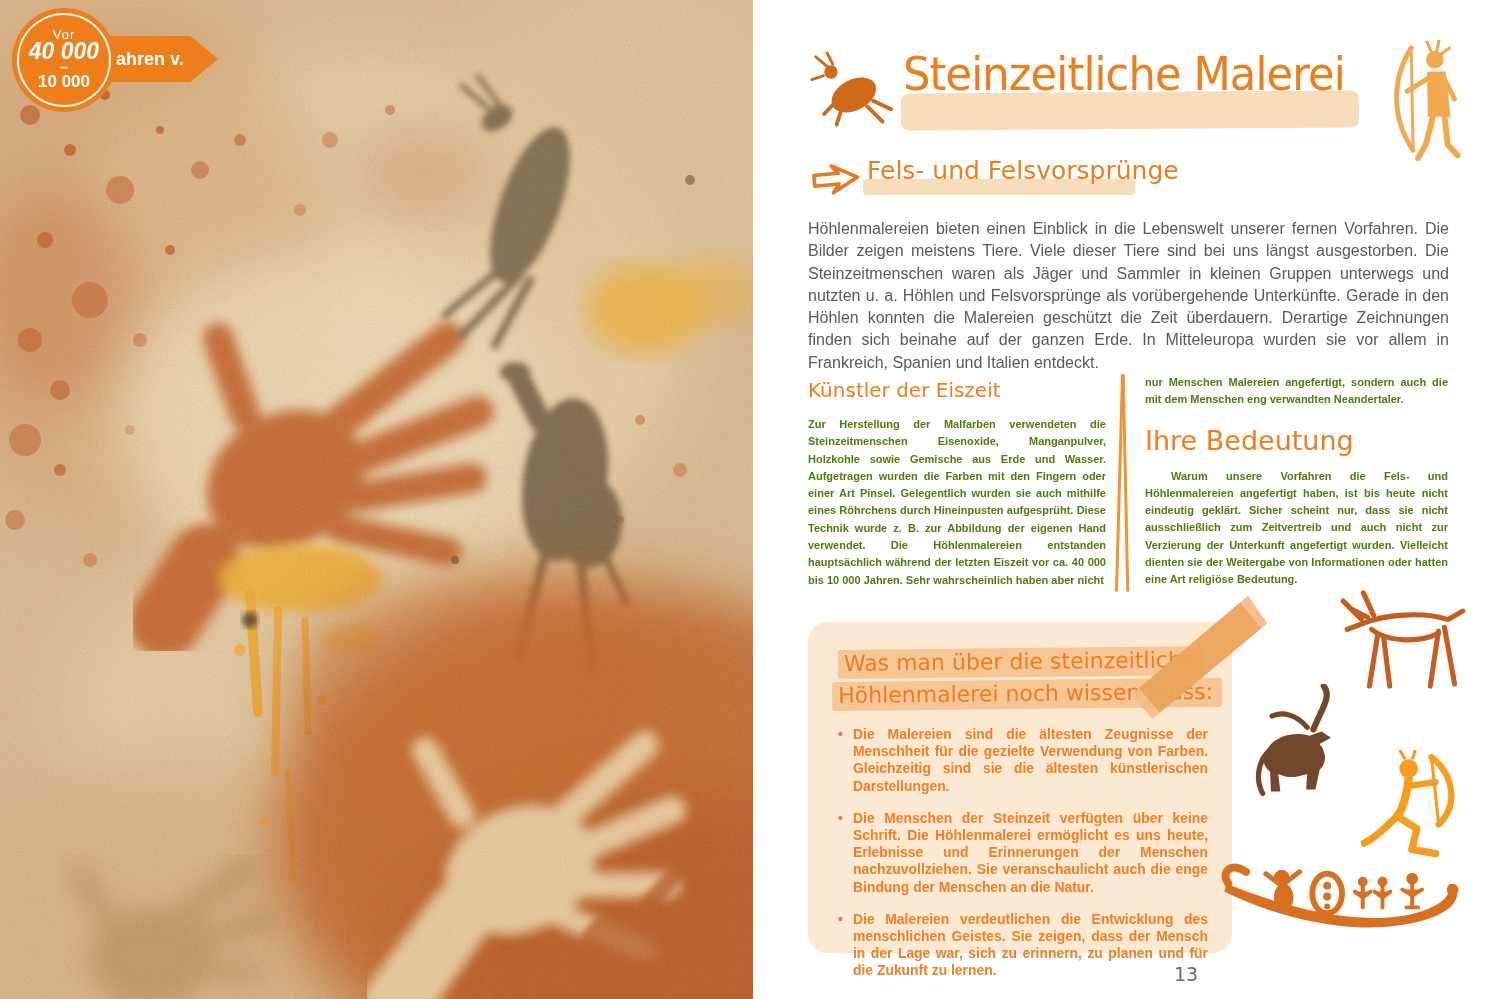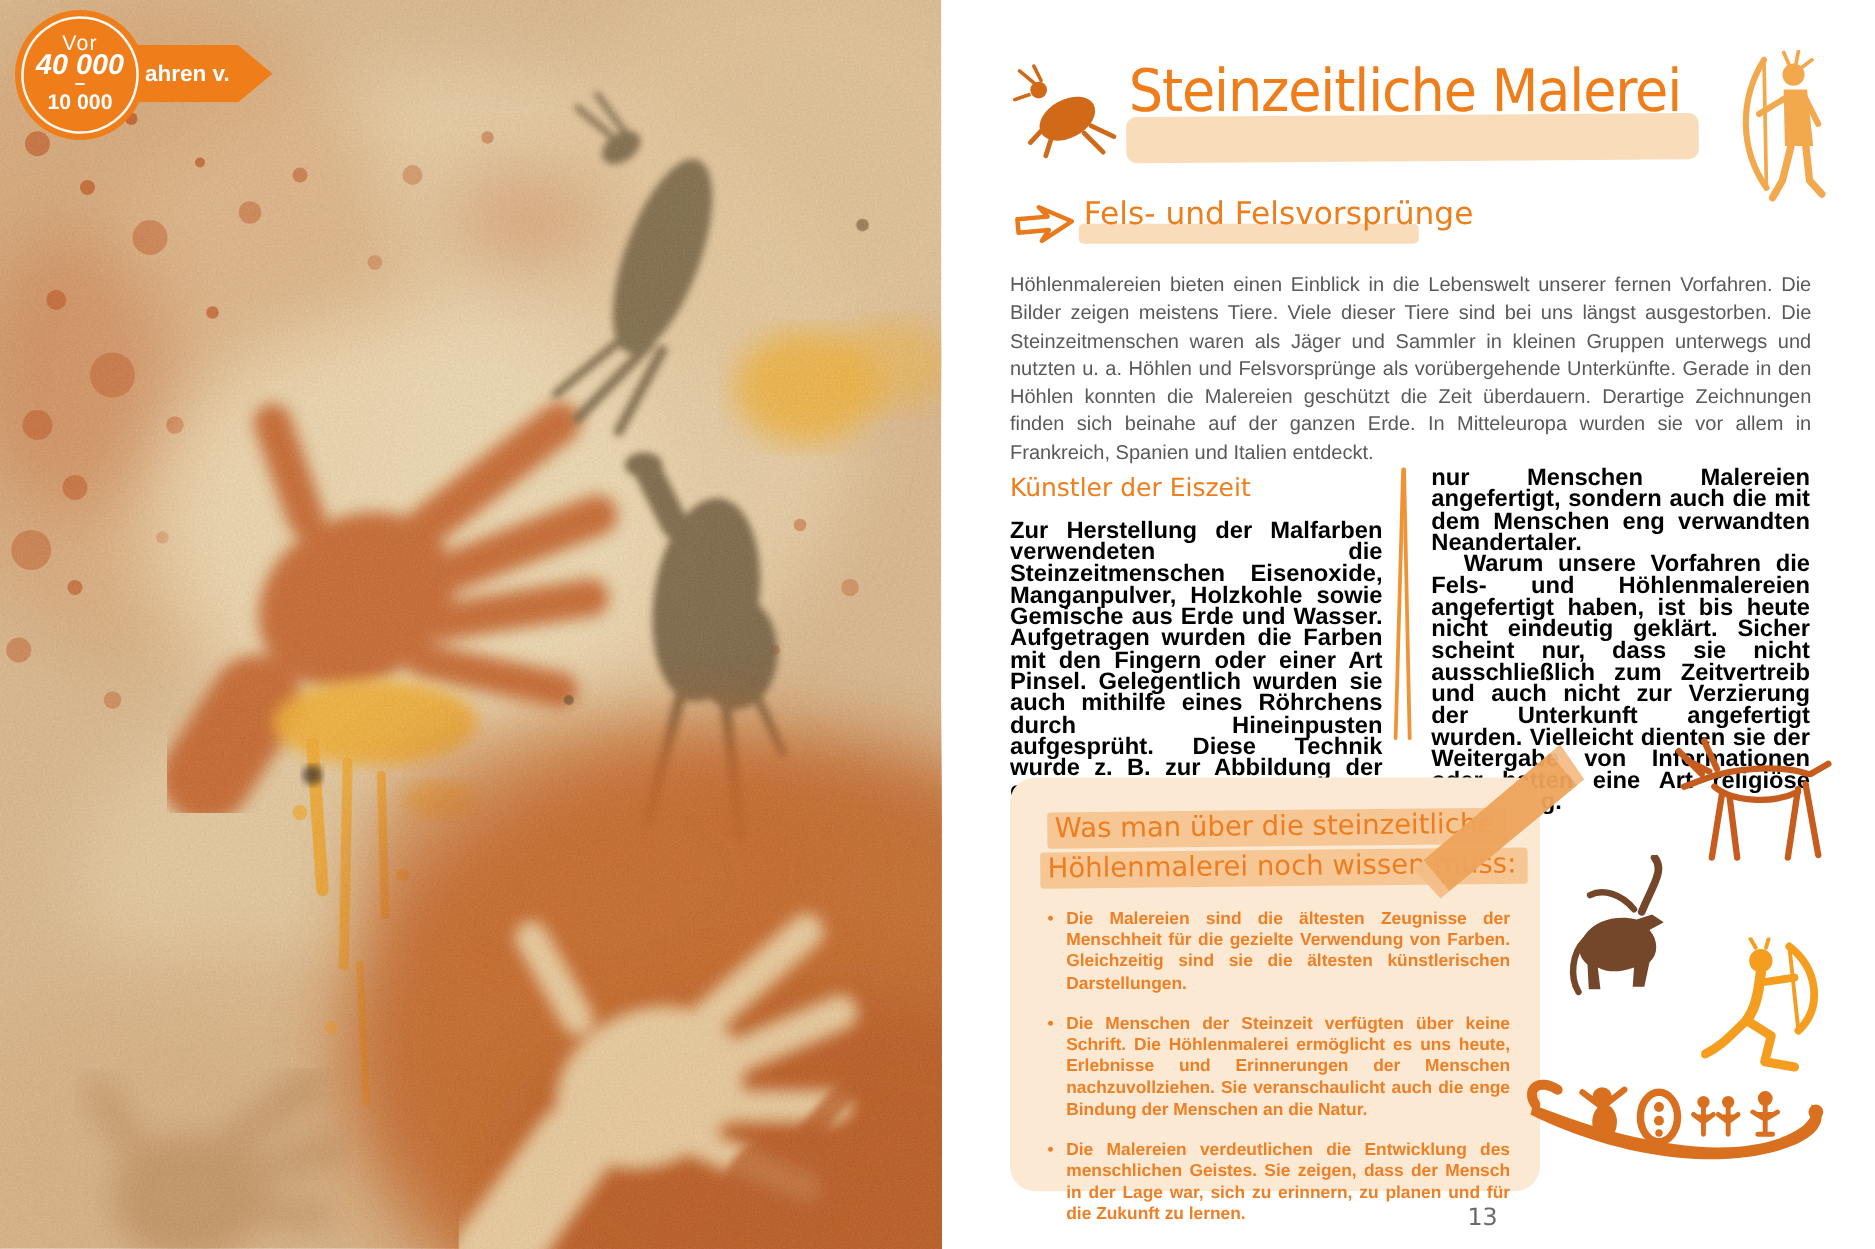--- a/index.html
+++ b/index.html
@@ -12,21 +12,21 @@
 
   
   .badge-banner{position:absolute;left:92px;top:36px;width:126px;height:46px;background:#ee7d1a;
     clip-path:polygon(0 0,78% 0,100% 50%,78% 100%,0 100%);z-index:4;}
   .badge-banner span{display:block;padding-left:14px;line-height:46px;font-size:18px;font-weight:bold;color:#fff;}
   .badge-circle{position:absolute;left:12px;top:8px;width:104px;height:104px;border-radius:50%;
     background:#ee7d1a;z-index:5;display:flex;flex-direction:column;align-items:center;justify-content:center;
     color:#fff;text-align:center;}
   .badge-circle::before{content:"";position:absolute;inset:5px;border:2px solid rgba(255,255,255,.95);
     border-radius:50%;transform:rotate(8deg);}
-  .bc-prefix{font-size:17px;line-height:13px;letter-spacing:1px;}
+  .bc-prefix{font-size:13px;line-height:13px;letter-spacing:1px;}
   .bc-from{font-size:23px;font-weight:bold;line-height:21px;font-style:italic;}
   .bc-dash{font-size:15px;line-height:10px;font-weight:bold;}
   .bc-to{font-size:17px;font-weight:bold;line-height:20px;text-align:center;}
 
   
   .rpage{position:absolute;left:753px;top:0;width:831px;height:999px;background:#fff;}
   .hand-head{color:#ef7d1a;font-family:"DejaVu Sans",sans-serif;}
 
   .title-deer{position:absolute;left:55px;top:50px;width:86px;height:88px;color:#d06a18;}
   .title-hl{position:absolute;left:148px;top:92px;width:458px;height:37px;background:#f9dcba;
@@ -41,21 +41,21 @@
 
   .intro{position:absolute;left:55px;top:202px;width:641px;font-size:16px;line-height:22.3px;
     color:#59595b;text-align:justify;}
 
   .col-left{position:absolute;left:55px;top:378px;width:298px;}
   .col-left h3{margin:0;font-size:20px;font-weight:normal;}
   .col-left p{margin:14px 0 0 0;}
   .col-right{position:absolute;left:392px;top:374px;width:303px;}
   .col-right h3{margin:16px 0 12px 0;font-size:27px;font-weight:normal;}
   .col-right p{margin:0;}
-  .bodybold{font-size:19px;font-weight:bold;line-height:17.3px;color:#000000;text-align:justify;}
+  .bodybold{font-size:11px;font-weight:bold;line-height:17.3px;color:#4d7c0f;text-align:justify;}
   .indent{text-indent:26px;}
 
   .divider{position:absolute;left:363px;top:374px;width:12px;height:218px;}
   .divider span{position:absolute;top:0;bottom:0;width:2.5px;background:#ef9335;border-radius:2px;}
   .divider .d1{left:2px;transform:rotate(1.6deg);}
   .divider .d2{left:8px;transform:rotate(-1.2deg);}
 
   .infobox{position:absolute;left:55px;top:622px;width:424px;height:331px;background:#fce9d3;
     border-radius:20px;box-sizing:border-box;padding:26px 24px 0 30px;}
   .ibx-h{transform:rotate(-.6deg);}
@@ -273,20 +273,21 @@
     <div class="col-left">
       <h3 class="hand-head">Künstler der Eiszeit</h3>
       <p class="bodybold">Zur Herstellung der Malfarben verwendeten die Steinzeitmenschen Eisenoxide, Manganpulver, Holzkohle sowie Gemische aus Erde und Wasser. Aufgetragen wurden die Farben mit den Fingern oder einer Art Pinsel. Gelegentlich wurden sie auch mithilfe eines Röhrchens durch Hineinpusten aufgesprüht. Diese Technik wurde z. B. zur Abbildung der eigenen Hand verwendet. Die Höhlenmalereien entstanden hauptsächlich während der letzten Eiszeit vor ca. 40 000 bis 10 000 Jahren. Sehr wahrscheinlich haben aber nicht</p>
     </div>
     <div class="divider">
         <span class="d1"></span>
         <span class="d2"></span>
       </div>
     <div class="col-right">
       <p class="bodybold">nur Menschen Malereien angefertigt, sondern auch die mit dem Menschen eng verwandten Neandertaler.</p>
+      <h3 class="hand-head">Ihre Bedeutung</h3>
       <p class="bodybold indent">Warum unsere Vorfahren die Fels- und Höhlenmalereien angefertigt haben, ist bis heute nicht eindeutig geklärt. Sicher scheint nur, dass sie nicht ausschließlich zum Zeitvertreib und auch nicht zur Verzierung der Unterkunft angefertigt wurden. Vielleicht dienten sie der Weitergabe von Informationen oder hatten eine Art religiöse Bedeutung.</p>
     </div>
 
     <div class="infobox">
       <div class="ibx-h">
         <span class="ibx-line">Was man über die steinzeitliche</span><br>
         <span class="ibx-line ibx-line2">Höhlenmalerei noch wissen muss:</span>
       </div>
       <ul>
         <li>Die Malereien sind die ältesten Zeugnisse der Menschheit für die gezielte Verwendung von Farben. Gleichzeitig sind sie die ältesten künstlerischen Darstellungen.</li>

